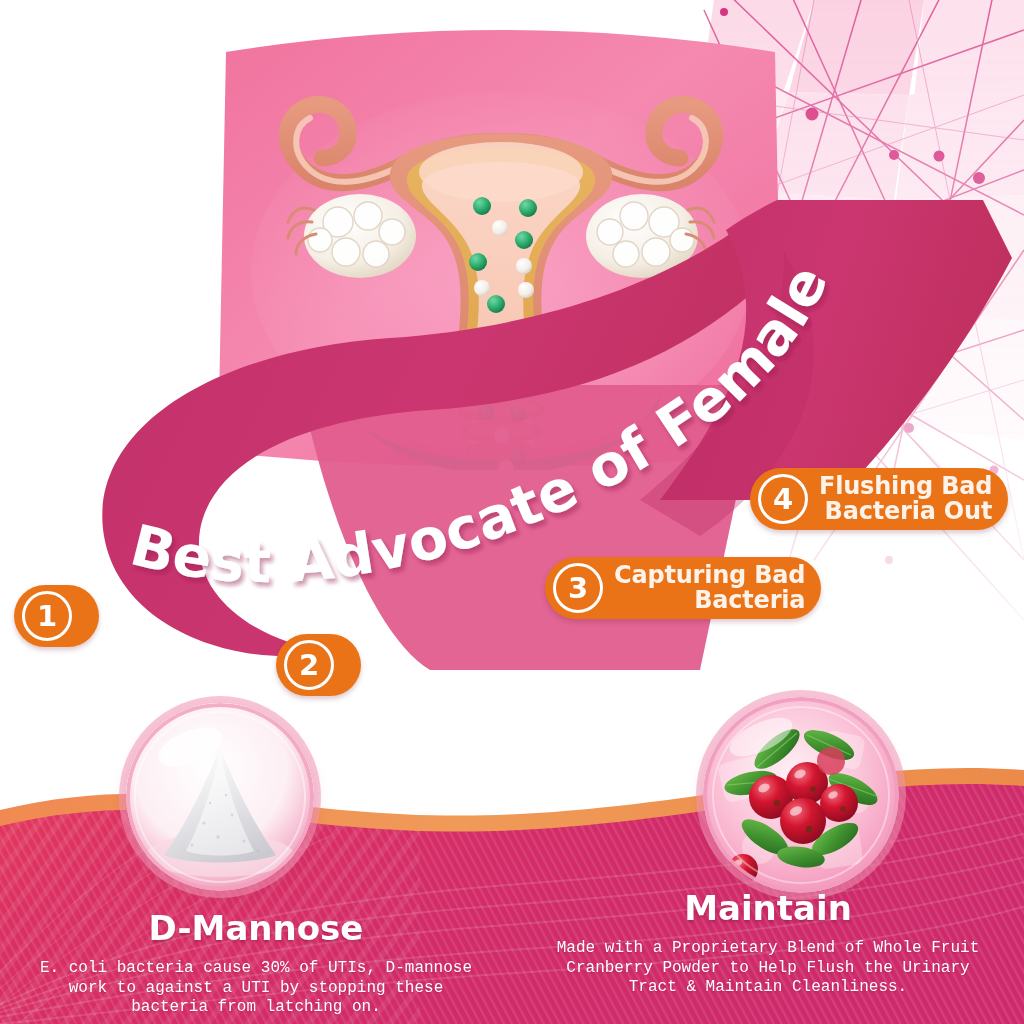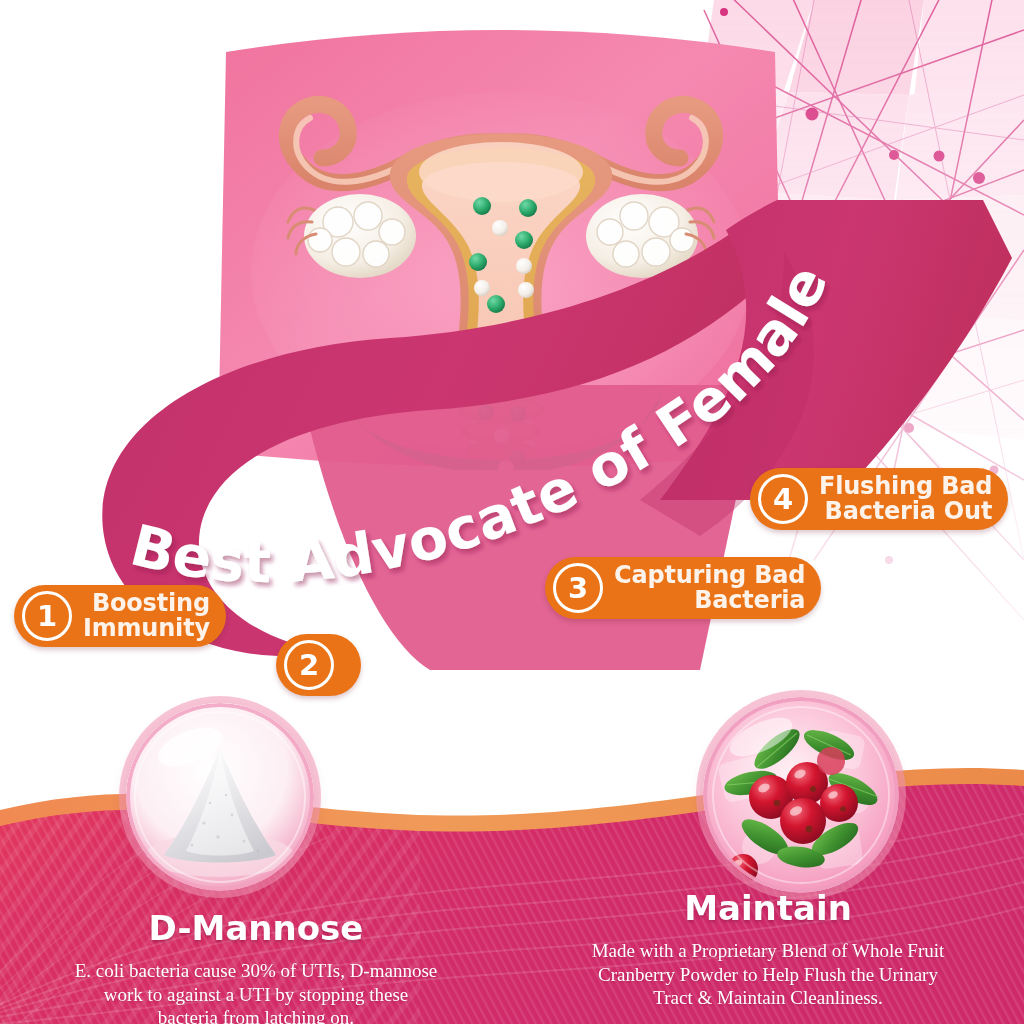--- a/index.html
+++ b/index.html
@@ -84,22 +84,22 @@
   #cranberry-block{left:512px;top:890px;width:512px;}
   .ing-title{
     font-family:"DejaVu Sans",sans-serif;
     font-weight:bold;
     font-size:34px;
     line-height:1.1;
     margin:0 0 12px 0;
     text-shadow:0 2px 3px rgba(130,20,60,.45);
   }
   .ing-desc{
-    font-family:Liberation Serif, serif;
-    font-size:19px;
+    font-family:Liberation Mono, monospace;
+    font-size:16px;
     line-height:1.22;
     white-space:pre-line;
     margin:0;
     text-shadow:0 1px 2px rgba(130,20,60,.35);
   }
 </style>
 </head>
 <body>
 
 <div id="stage">
@@ -389,22 +389,20 @@
         </filter>
       </defs>
       <text filter="url(#txtshadow)">
         <textPath href="#curvepath" startOffset="1%"><tspan id="headline-tspan">Best Advocate of Female Parts !</tspan></textPath>
       </text>
     </svg>
   </div>
 
   <div class="badge" id="badge1">
     <div class="num">1</div>
-    <div class="btext">Boosting
-Immunity</div>
   </div>
   <div class="badge" id="badge2">
     <div class="num">2</div>
   </div>
   <div class="badge" id="badge3">
     <div class="num">3</div>
     <div class="btext">Capturing Bad
 Bacteria</div>
   </div>
   <div class="badge" id="badge4">

